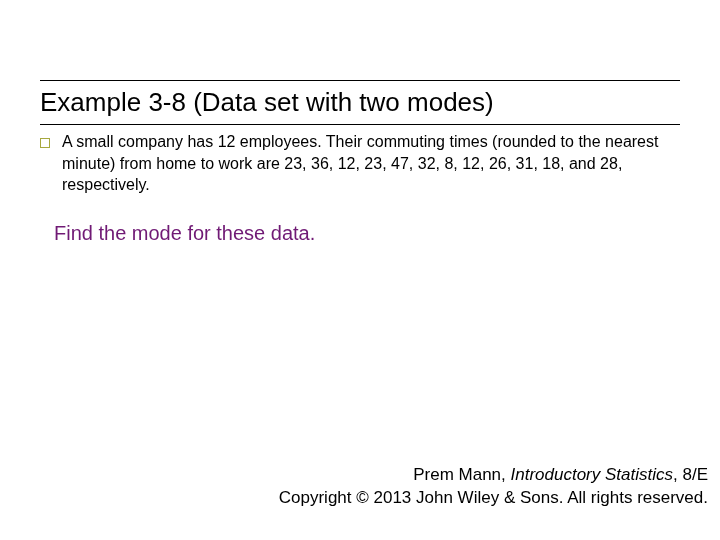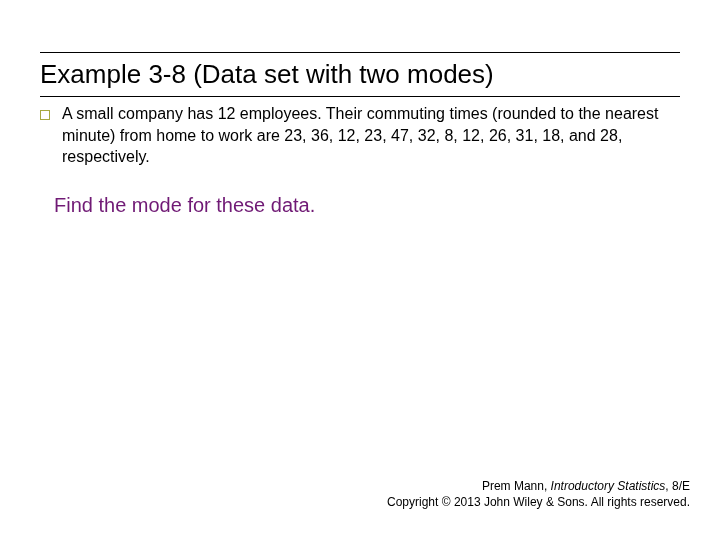--- a/index.html
+++ b/index.html
@@ -7,21 +7,21 @@
     width: 720px;
     height: 540px;
     background: #ffffff;
     font-family: Arial, Helvetica, sans-serif;
     position: relative;
     overflow: hidden;
   }
   .slide {
     width: 100%;
     height: 100%;
-    padding: 52px 40px 40px 40px;
+    padding: 80px 40px 40px 40px;
     position: relative;
   }
   .title-block {
     margin-bottom: 6px;
   }
   .rule {
     height: 1px;
     background: #000;
     margin-bottom: 2px;
   }
@@ -51,23 +51,23 @@
   }
   .prompt {
     font-size: 20px;
     color: #701a75;
     margin-top: 26px;
     margin-left: 14px;
   }
   .footer {
     position: absolute;
     bottom: 30px;
-    right: 30px;
+    right: 12px;
     text-align: right;
-    font-size: 12px;
+    font-size: 17px;
     line-height: 1.35;
     color: #000;
   }
   .footer .italic { font-style: italic; }
 </style>
 </head>
 <body>
 
 <div class="slide">
 

